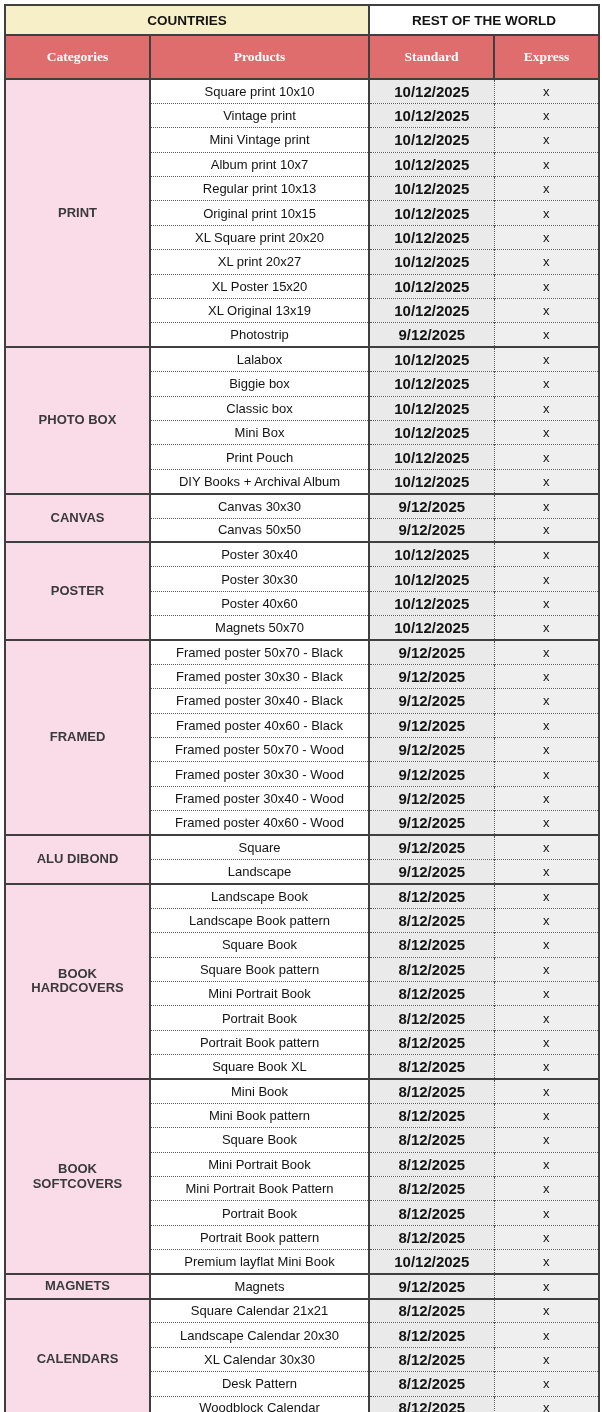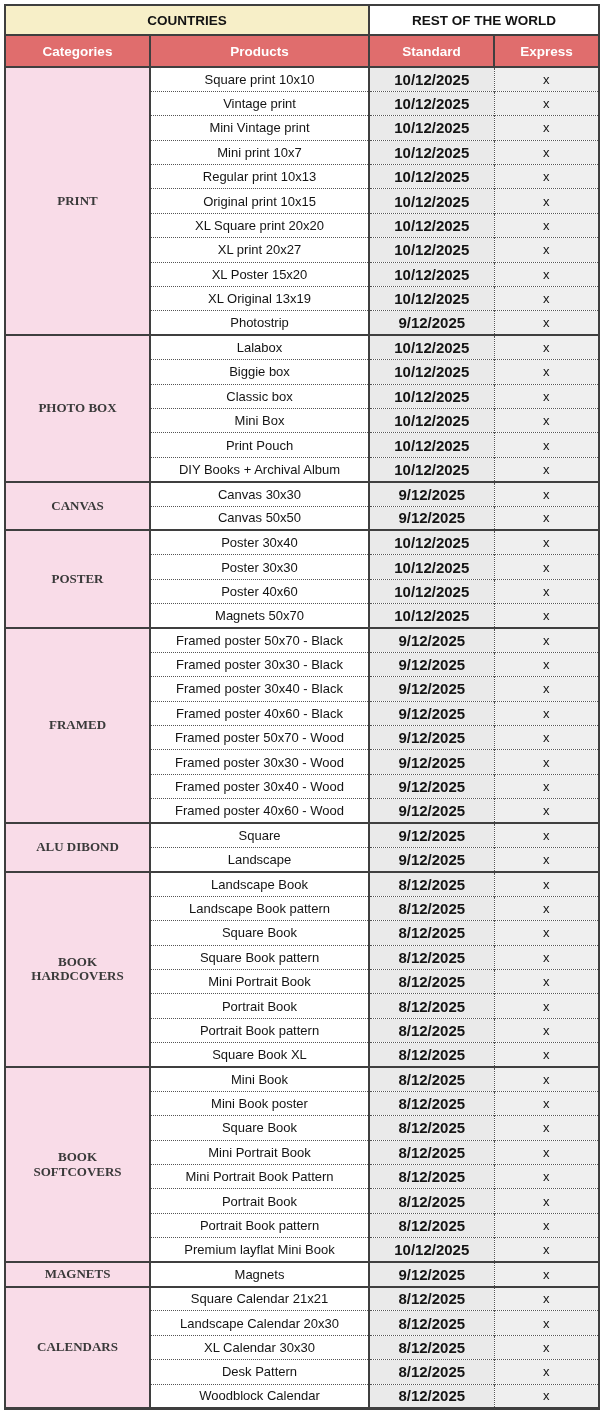--- a/index.html
+++ b/index.html
@@ -10,26 +10,26 @@
   html,body{margin:0;padding:0;background:#ffffff;}
   body{width:602px;height:1412px;font-family:"Liberation Sans",sans-serif;}
   .sheet{padding:4px 4px 0 4px;}
   table{border-collapse:collapse;table-layout:fixed;width:594px;
         border:2px solid var(--border);border-bottom-width:3px;}
   th,td{text-align:center;vertical-align:middle;overflow:hidden;padding:0;}
   thead tr.top-row th{height:30px;font-size:13.5px;font-weight:bold;color:#131313;
         border:2px solid var(--border);}
   th.countries{background:var(--cream);margin-left:44px;}
   th.world{background:#ffffff;}
-  thead tr.col-row th{height:32px;font-size:13.5px;font-weight:bold;color:#ffffff;
-        background:var(--red);border:2px solid var(--border);}
+  thead tr.col-row th{height:44px;font-size:13.5px;font-weight:bold;color:#ffffff;
+        background:var(--red);border:2px solid var(--border);font-family:Liberation Serif, serif;}
   tbody tr{height:24.4px;}
   tbody td{font-size:13px;color:#141414;}
   td.category{background:var(--pink);font-weight:bold;color:#3a3a3a;
-        border:2px solid var(--border);padding:0 12px;line-height:1.15;font-family:Liberation Serif, serif;}
+        border:2px solid var(--border);padding:0 12px;line-height:1.15;}
   td.product{background:#ffffff;border-right:2px solid var(--border);}
   td.standard{background:var(--gray1);font-weight:bold;font-size:15px;
         border-right:1px dotted #555;}
   td.express{background:var(--gray2);}
   tbody tr.group-start td{border-top:2px solid var(--border);}
   tbody tr:not(.group-start) td.product,
   tbody tr:not(.group-start) td.standard,
   tbody tr:not(.group-start) td.express{border-top:1px dotted #555;}
 </style>
 </head>
@@ -66,21 +66,21 @@
           <td class="product">Vintage print</td>
           <td class="standard">10/12/2025</td>
           <td class="express">x</td>
         </tr>
         <tr>
           <td class="product">Mini Vintage print</td>
           <td class="standard">10/12/2025</td>
           <td class="express">x</td>
         </tr>
         <tr>
-          <td class="product">Mini print 10x7</td>
+          <td class="product">Album print 10x7</td>
           <td class="standard">10/12/2025</td>
           <td class="express">x</td>
         </tr>
         <tr>
           <td class="product">Regular print 10x13</td>
           <td class="standard">10/12/2025</td>
           <td class="express">x</td>
         </tr>
         <tr>
           <td class="product">Original print 10x15</td>
@@ -268,21 +268,21 @@
           <td class="standard">8/12/2025</td>
           <td class="express">x</td>
         </tr>
         <tr class="group-start">
           <td class="category" rowspan="8">BOOK SOFTCOVERS</td>
           <td class="product">Mini Book</td>
           <td class="standard">8/12/2025</td>
           <td class="express">x</td>
         </tr>
         <tr>
-          <td class="product">Mini Book poster</td>
+          <td class="product">Mini Book pattern</td>
           <td class="standard">8/12/2025</td>
           <td class="express">x</td>
         </tr>
         <tr>
           <td class="product">Square Book</td>
           <td class="standard">8/12/2025</td>
           <td class="express">x</td>
         </tr>
         <tr>
           <td class="product">Mini Portrait Book</td>

